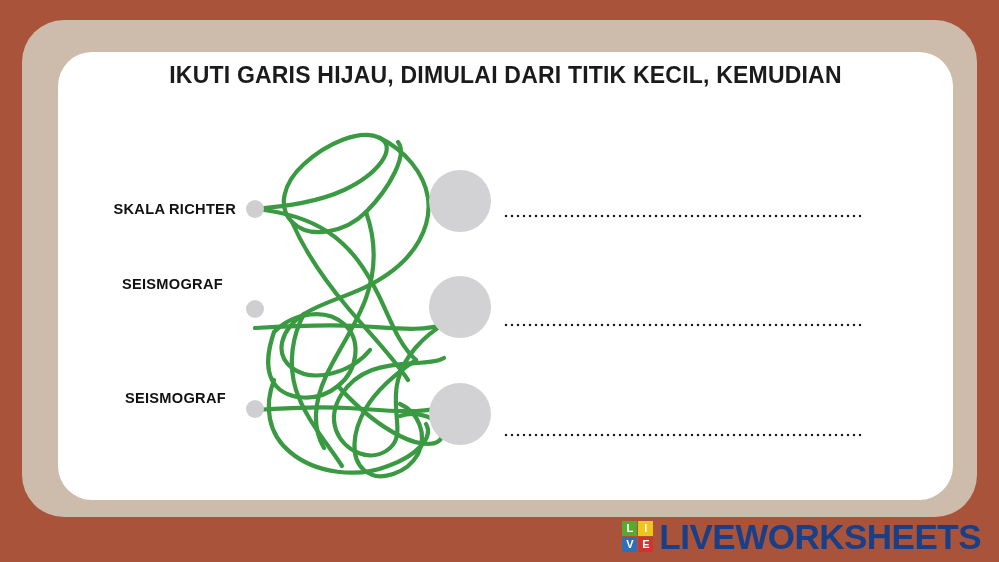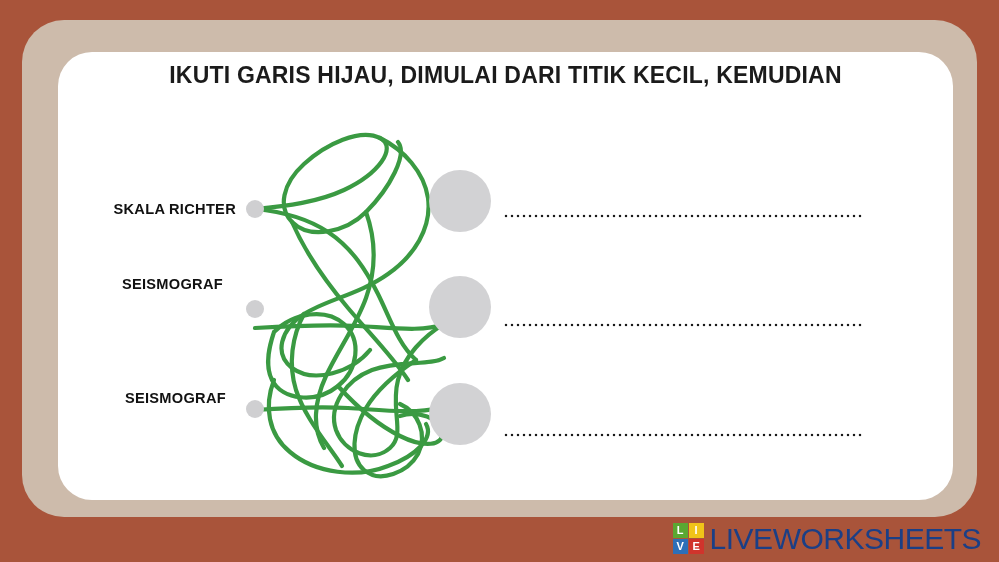--- a/index.html
+++ b/index.html
@@ -76,21 +76,21 @@
   .logomark div{
     font-size:11px;font-weight:bold;color:#ffffff;
     display:flex;align-items:center;justify-content:center;
     line-height:1;
   }
   .lm-l{background:#5aa832;}
   .lm-i{background:#f0c419;}
   .lm-v{background:#2d6fb8;}
   .lm-e{background:#d0342c;}
   .wordmark{
-    font-size:30px;font-weight:normal;color:#1b3f86;
+    font-size:35px;font-weight:bold;color:#1b3f86;
     letter-spacing:-.5px;line-height:1;
   }
 </style>
 </head>
 <body>
 
 <div id="stage">
 
   <div class="frame"></div>
   <div class="card"></div>

